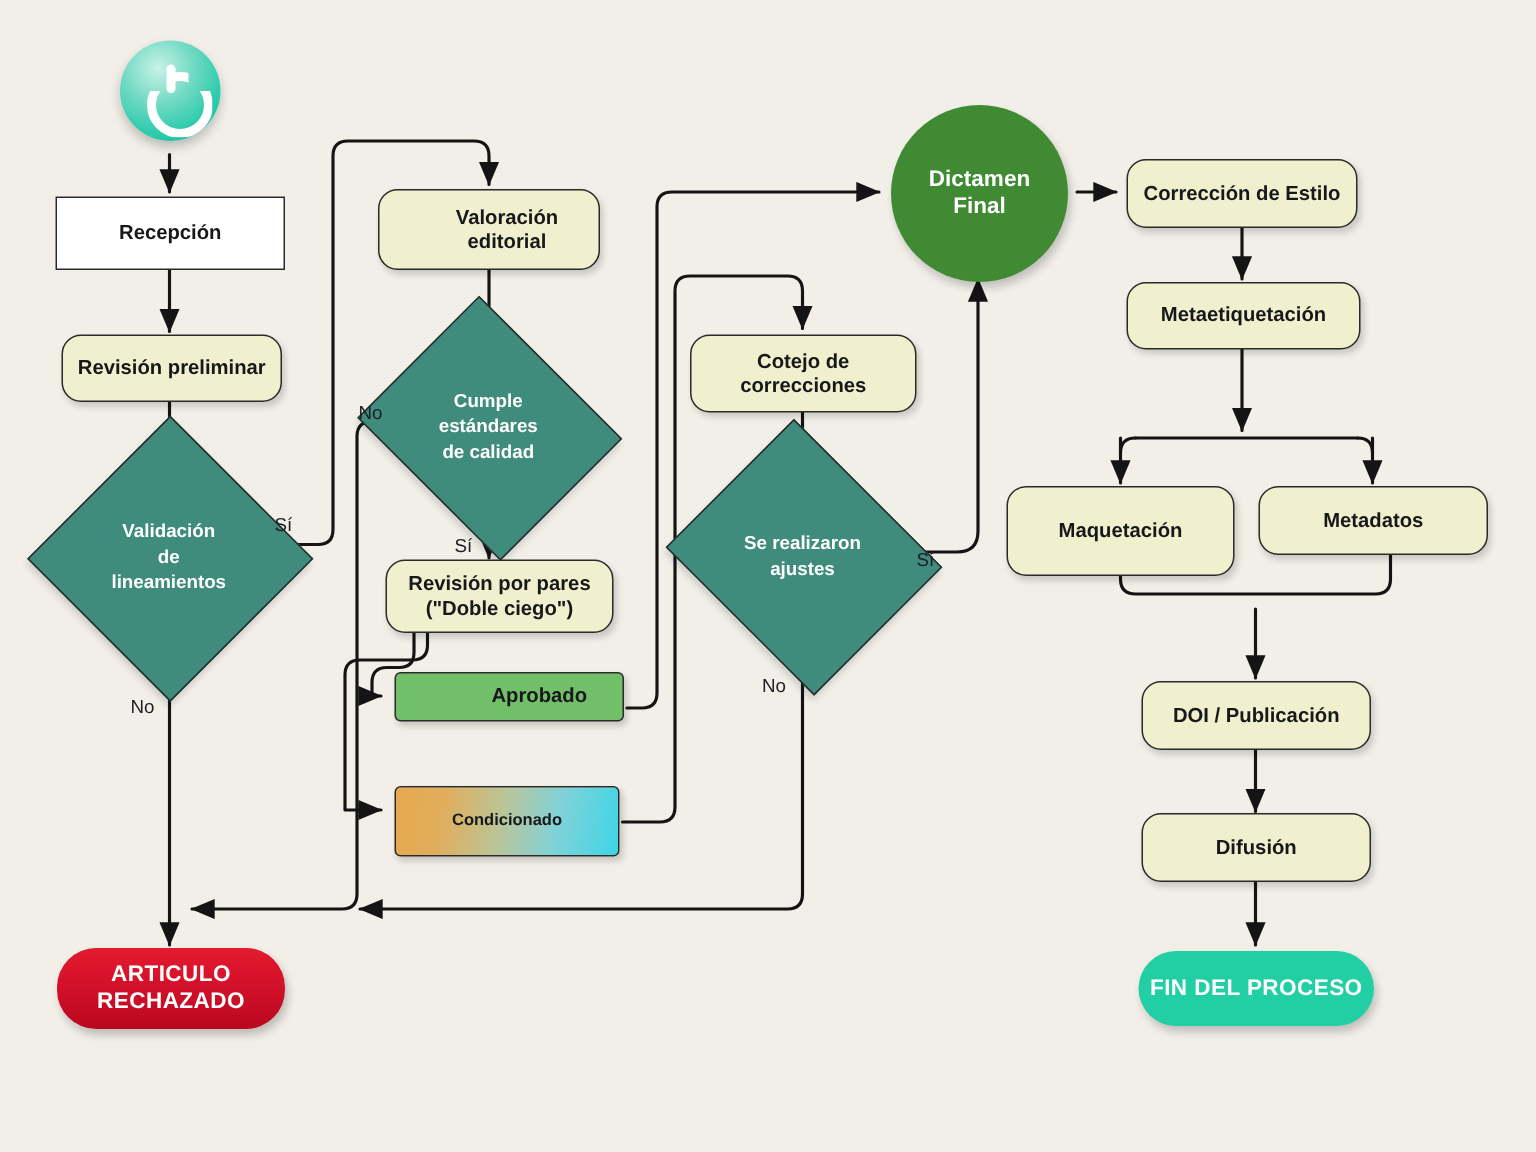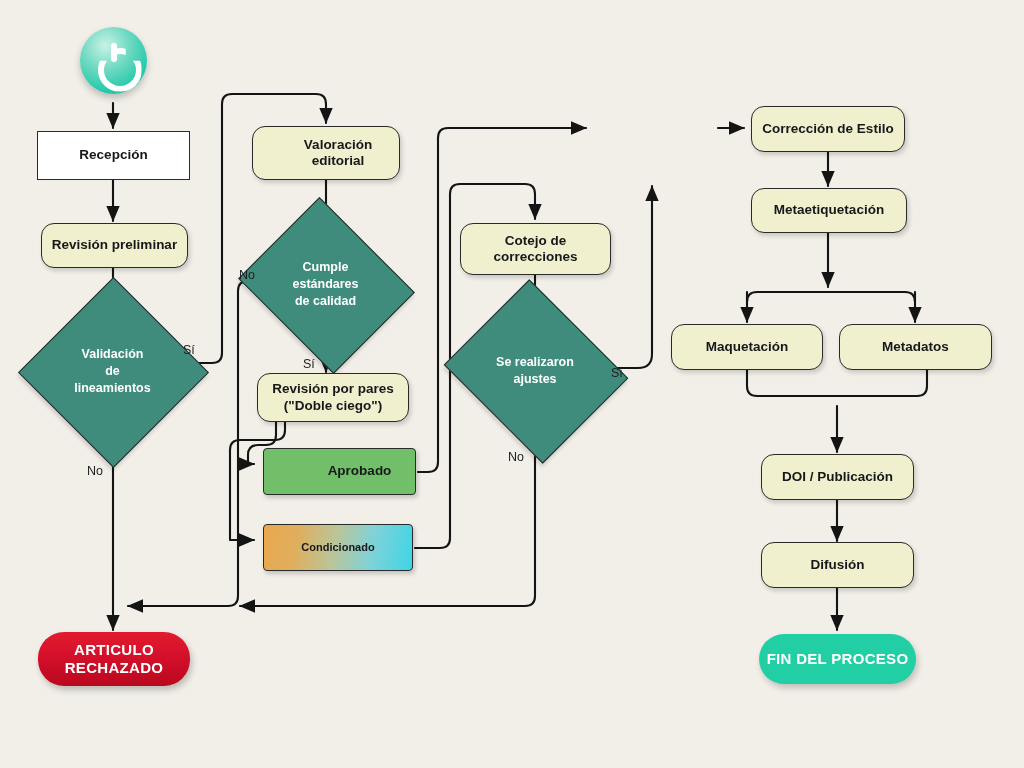--- a/index.html
+++ b/index.html
@@ -170,21 +170,21 @@
     </div>
   </div>
 
   <div class="node proc" style="left:257px;top:373px;width:152px;height:49px;">
     <div>
       <div>Revisión por pares</div>
       <div>("Doble ciego")</div>
     </div>
   </div>
 
-  <div class="node approved" style="left:263px;top:448px;width:153px;height:47px;padding-left:40px;">
+  <div class="node approved" style="left:263px;top:448px;width:153px;height:33px;padding-left:40px;">
     <span>Aprobado</span>
   </div>
 
   <div class="node conditional" style="left:263px;top:524px;width:150px;height:47px;">
     <span>Condicionado</span>
   </div>
 
   <div class="node proc" style="left:460px;top:223px;width:151px;height:52px;">
     <div>
       <div>Cotejo de</div>
@@ -193,30 +193,36 @@
   </div>
 
   <div class="node diamond" style="left:466px;top:311px;width:138px;height:119px;">
     <div class="dshape"></div>
     <div class="dtext">
       <div>Se realizaron</div>
       <div>ajustes</div>
     </div>
   </div>
 
+  <div class="node circlenode" style="left:594px;top:70px;width:118px;height:118px;">
+    <div>
+      <div>Dictamen</div>
+      <div>Final</div>
+    </div>
+  </div>
 
   <div class="node proc" style="left:751px;top:106px;width:154px;height:46px;">
     <span>Corrección de Estilo</span>
   </div>
 
   <div class="node proc" style="left:751px;top:188px;width:156px;height:45px;">
     <span>Metaetiquetación</span>
   </div>
 
-  <div class="node proc" style="left:671px;top:324px;width:152px;height:46px;">
+  <div class="node proc" style="left:671px;top:324px;width:152px;height:60px;">
     <span>Maquetación</span>
   </div>
 
   <div class="node proc" style="left:761px;top:454px;width:153px;height:46px;">
     <span>DOI / Publicación</span>
   </div>
 
   <div class="node proc" style="left:839px;top:324px;width:153px;height:46px;">
     <span>Metadatos</span>
   </div>

